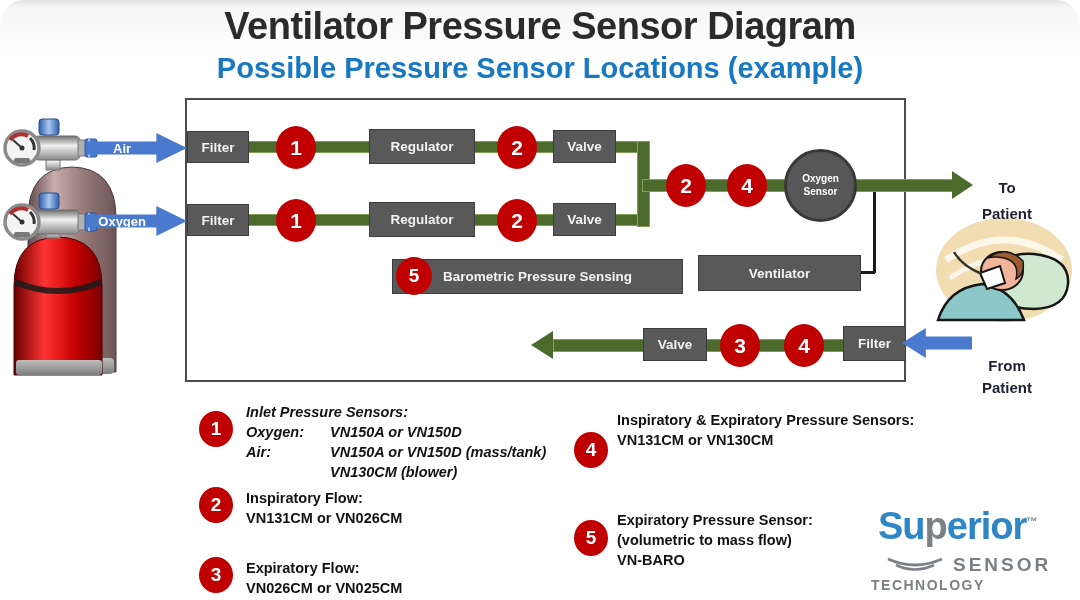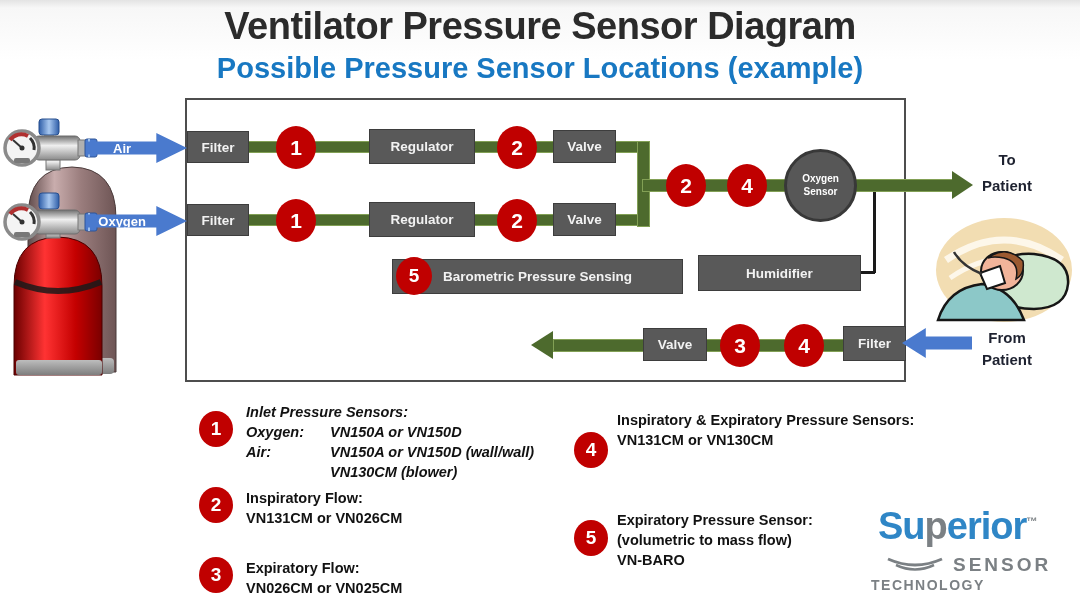--- a/index.html
+++ b/index.html
@@ -1,19 +1,20 @@
 <!DOCTYPE html>
 <html><head>
 <meta charset="utf-8">
 <style>
   html,body{margin:0;padding:0;background:#fff;}
   #canvas{
     position:relative;width:1080px;height:600px;overflow:hidden;
     background:linear-gradient(180deg,#e3e3e3 0px,#f7f7f7 8px,#ffffff 60px);
     font-family:"Liberation Sans",sans-serif;
+    border-radius:24px;
   }
   .abs{position:absolute;}
   
   .title{left:0;top:5;width:1080px;top:5px;text-align:center;font-size:38px;font-weight:800;color:#2b2b2b;letter-spacing:-0.5px;}
   .subtitle{left:0;top:52px;width:1080px;text-align:center;font-size:29px;font-weight:600;color:#1878c2;}
   
   .frame{left:185px;top:98px;width:721px;height:284px;border:2px solid #4d4d4d;background:#fff;box-sizing:border-box;}
   
   .pipe{background:#4d6a2d;border:1px solid #82a055;box-sizing:border-box;z-index:1;}
   .tri{width:0;height:0;z-index:1;}
@@ -28,21 +29,21 @@
   
   .oxnode{left:784px;top:149px;width:73px;height:73px;border-radius:50%;background:#575757;border:3px solid #383838;
           box-sizing:border-box;display:flex;flex-direction:column;align-items:center;justify-content:center;
           color:#fff;font-size:10px;font-weight:700;line-height:1.25;z-index:2;}
   
   .barrow{background:#4a7ace;z-index:3;display:flex;align-items:center;}
   .barrow .lbl{width:69%;text-align:center;color:#fff;font-size:13px;font-weight:700;}
   .arrow-right{clip-path:polygon(0 28%,69% 28%,69% 0,100% 50%,69% 100%,69% 72%,0 72%);}
   .arrow-left{clip-path:polygon(100% 28%,34% 28%,34% 0,0 50%,34% 100%,34% 72%,100% 72%);}
   
-  .sidelabel{width:90px;text-align:center;font-size:15px;font-weight:700;color:#1e2230;line-height:26px;z-index:2;}
+  .sidelabel{width:90px;text-align:center;font-size:15px;font-weight:700;color:#1e2230;line-height:26px;z-index:2;margin-top:28px;}
   
   .wire{background:#1a1a1a;z-index:1;}
   
   .legtext{font-size:14.5px;line-height:20px;color:#121212;font-weight:600;z-index:2;}
   .legrow{display:flex;}
   .legrow .lab{width:84px;flex:0 0 84px;}
   
   .logo-brand{font-size:38px;font-weight:800;letter-spacing:-1px;color:#2f86c6;z-index:2;}
   .logo-brand .gray{color:#7b8084;}
   .logo-brand sup{font-size:11px;color:#7b8084;font-weight:700;}
@@ -161,21 +162,21 @@
   <div class="abs gbox" style="left:369px;top:202px;width:106px;height:35px;">
     <span>Regulator</span>
     </div>
   <div class="abs gbox" style="left:553px;top:203px;width:63px;height:33px;">
     <span>Valve</span>
     </div>
   <div class="abs gbox" style="left:392px;top:259px;width:291px;height:35px;">
     <span>Barometric Pressure Sensing</span>
     </div>
   <div class="abs gbox" style="left:698px;top:255px;width:163px;height:36px;">
-    <span>Humidifier</span>
+    <span>Ventilator</span>
     </div>
   <div class="abs gbox" style="left:643px;top:328px;width:64px;height:33px;">
     <span>Valve</span>
     </div>
   <div class="abs gbox" style="left:843px;top:326px;width:63px;height:35px;">
     <span>Filter</span>
     </div>
 
   <div class="abs oxnode">
     <span>Oxygen</span>
@@ -216,21 +217,21 @@
 
   <div class="abs marker leg" style="left:199px;top:411px;">1</div>
   <div class="abs legtext" style="left:246px;top:402px;font-style:italic;">
     <div>Inlet Pressure Sensors:</div>
     <div class="legrow">
         <span class="lab">Oxygen:</span>
       <span>VN150A or VN150D</span>
       </div>
     <div class="legrow">
         <span class="lab">Air:</span>
-      <span>VN150A or VN150D (wall/wall)</span>
+      <span>VN150A or VN150D (mass/tank)</span>
       </div>
     <div class="legrow">
         <span class="lab"></span>
       <span>VN130CM (blower)</span>
       </div>
   </div>
 
   <div class="abs marker leg" style="left:199px;top:487px;">2</div>
   <div class="abs legtext" style="left:246px;top:488px;">
     <div>Inspiratory Flow:</div>

